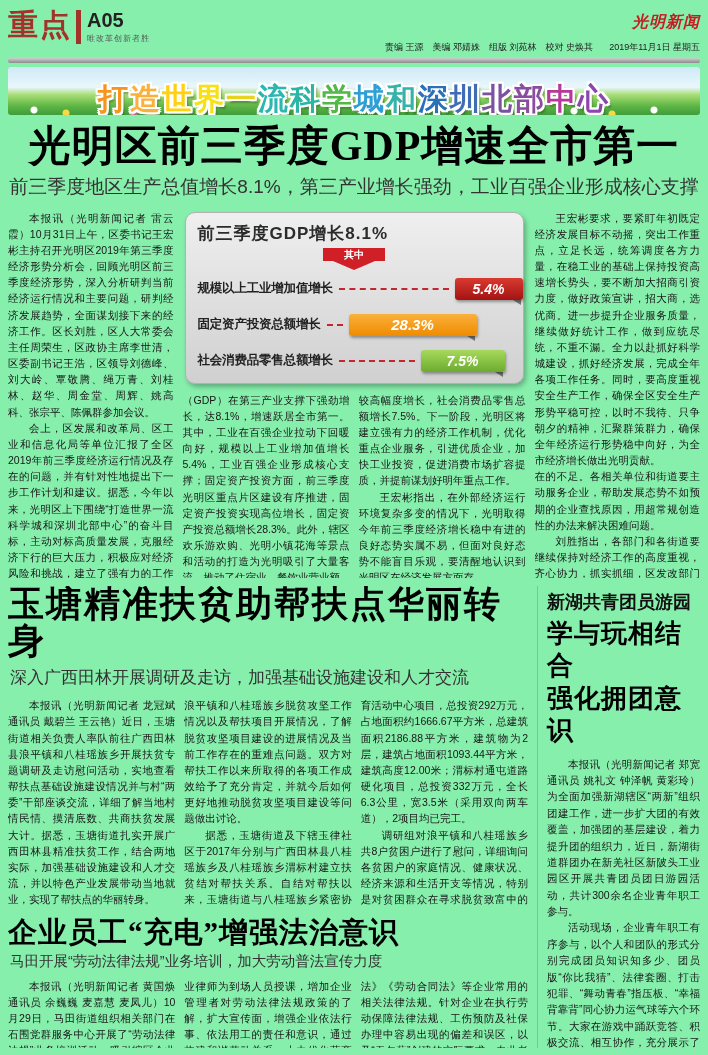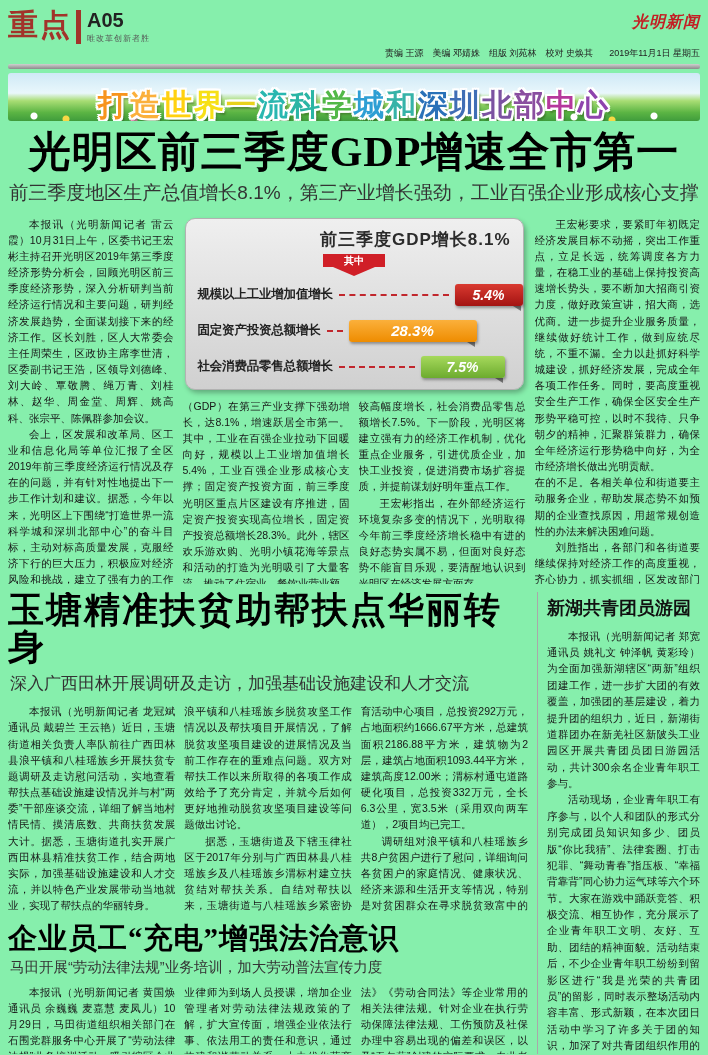--- a/index.html
+++ b/index.html
@@ -12,21 +12,21 @@
   
   .masthead { display:flex; justify-content:space-between; align-items:flex-start; padding-top:10px; }
   .mh-left { display:flex; align-items:flex-start; }
   .mh-section { font-size:30px; font-weight:bold; color:#a2332a; line-height:1; letter-spacing:2px; }
   .mh-bar { width:5px; height:34px; background:#a2332a; margin:0 6px 0 4px; }
   .mh-page { font-size:20px; font-weight:bold; color:#222; line-height:1; }
   .mh-slogan { font-size:8px; color:#555; letter-spacing:1px; margin-top:3px; }
   .mh-right { text-align:right; padding-top:2px; }
   .mh-brand { font-size:16px; font-weight:bold; font-style:italic; color:#c31e23;
               font-family:"Liberation Serif","DejaVu Serif",serif; letter-spacing:1px; }
-  .mh-info { margin-top:14px; font-size:9px; color:#222; display:flex; gap:16px; justify-content:flex-end;text-align:right; }
+  .mh-info { margin-top:8px; font-size:9px; color:#222; display:flex; gap:16px; justify-content:flex-end;text-align:right; }
   .gray-bar { height:5px; background:linear-gradient(#cfcfcf,#8c8c8c); margin-top:4px; border-radius:2px; }
   
   .banner { position:relative; height:48px; margin-top:4px; border-radius:3px; overflow:hidden;
     background:linear-gradient(180deg,#cfe9f6 0%,#e9f7fc 42%,#a8dd74 58%,#5cb544 82%,#3f9c3c 100%); }
   .banner::before { content:""; position:absolute; left:18px; top:34px; width:120px; height:18px;
     background:radial-gradient(circle at 8px 9px,#fff 3px,transparent 4px),
                radial-gradient(circle at 40px 12px,#f7d845 3px,transparent 4px),
                radial-gradient(circle at 78px 8px,#fff 3px,transparent 4px),
                radial-gradient(circle at 108px 13px,#f08fbc 3px,transparent 4px); }
   .banner::after { content:""; position:absolute; right:18px; top:34px; width:120px; height:18px;
@@ -46,21 +46,21 @@
   .lead-body { margin-top:9px; height:368px; display:flex; gap:9px; overflow:hidden; }
   .col { flex:1; min-width:0; font-size:10.5px; line-height:1.54; text-align:justify; color:#161616; overflow:hidden; }
   .para { text-indent:2em; }
   .para.cont { text-indent:0; }
   .mid { width:343px; flex:none; display:flex; flex-direction:column; }
   .mid-cols { flex:1; display:flex; gap:9px; overflow:hidden; }
   
   .info-panel { height:172px; margin:2px 2px 8px 2px; background:linear-gradient(#efefef,#d0d0d0);
     border:1px solid #b2b2b2; border-radius:10px; box-shadow:2px 3px 5px rgba(0,0,0,.28);
     padding:9px 12px 4px 12px; position:relative; }
-  .info-title { text-align:right; font-size:17px; font-weight:bold; color:#2b2b2b; letter-spacing:1px; }
+  .info-title { text-align:left; font-size:17px; font-weight:bold; color:#2b2b2b; letter-spacing:1px; }
   .info-arrow { width:62px; margin:3px auto 10px auto; position:relative; background:#d01f27; color:#fff;
     font-size:10px; font-weight:bold; text-align:center; line-height:13px; height:13px; }
   .info-arrow::after { content:""; position:absolute; top:100%; left:50%; transform:translateX(-50%);
     border-left:21px solid transparent; border-right:21px solid transparent; border-top:9px solid #d01f27; }
   .info-row { display:flex; align-items:center; height:36px; }
   .info-label { font-weight:bold; font-size:12.5px; color:#222; white-space:nowrap; letter-spacing:-0.2px; }
   .info-dash { flex:1; border-top:2px dashed #c1272d; margin:0 6px; }
   .badge { position:relative; height:22px; line-height:22px; color:#fff; font-weight:bold; font-style:italic;
     font-size:14px; text-align:center; border-radius:3px; box-shadow:1px 2px 3px rgba(0,0,0,.35); flex:none; }
   .badge::after { content:""; position:absolute; right:2px; top:100%;
@@ -202,20 +202,24 @@
           </div>
           <div class="col">
             <p class="para cont">法》《劳动合同法》等企业常用的相关法律法规。针对企业在执行劳动保障法律法规、工伤预防及社保办理中容易出现的偏差和误区，以及“无欠薪”创建的实际要求，专业老师在课堂上深入剖析、详细讲解了典型案例，帮助企业进一步增进对劳动保障、社会保障等法律法规的理解和认识。同时，法律专家还对企业提出的有关用工管理、工伤预防、社会保障等方面的问题，现场进行了解答。</p>
           </div>
         </div>
       </div>
     </div>
 
     <div class="sidebar">
       <div class="sb-kicker">新湖共青团员游园</div>
+      <div class="sb-headline">
+        <div>学与玩相结合</div>
+        <div>强化拥团意识</div>
+      </div>
       <div class="sb-body">
         <p class="para">本报讯（光明新闻记者 郑宽 通讯员 姚礼文 钟泽帆 黄彩玲）为全面加强新湖辖区“两新”组织团建工作，进一步扩大团的有效覆盖，加强团的基层建设，着力提升团的组织力，近日，新湖街道群团办在新羌社区新陂头工业园区开展共青团员团日游园活动，共计300余名企业青年职工参与。</p>
         <p class="para">活动现场，企业青年职工有序参与，以个人和团队的形式分别完成团员知识知多少、团员版“你比我猜”、法律套圈、打击犯罪、“舞动青春”指压板、“幸福背靠背”同心协力运气球等六个环节。大家在游戏中踊跃竞答、积极交流、相互协作，充分展示了企业青年职工文明、友好、互助、团结的精神面貌。活动结束后，不少企业青年职工纷纷到留影区进行“我是光荣的共青团员”的留影，同时表示整场活动内容丰富、形式新颖，在本次团日活动中学习了许多关于团的知识，加深了对共青团组织作用的认识。</p>
 
       </div>
     </div>
   </div>
 
 </div>
 

